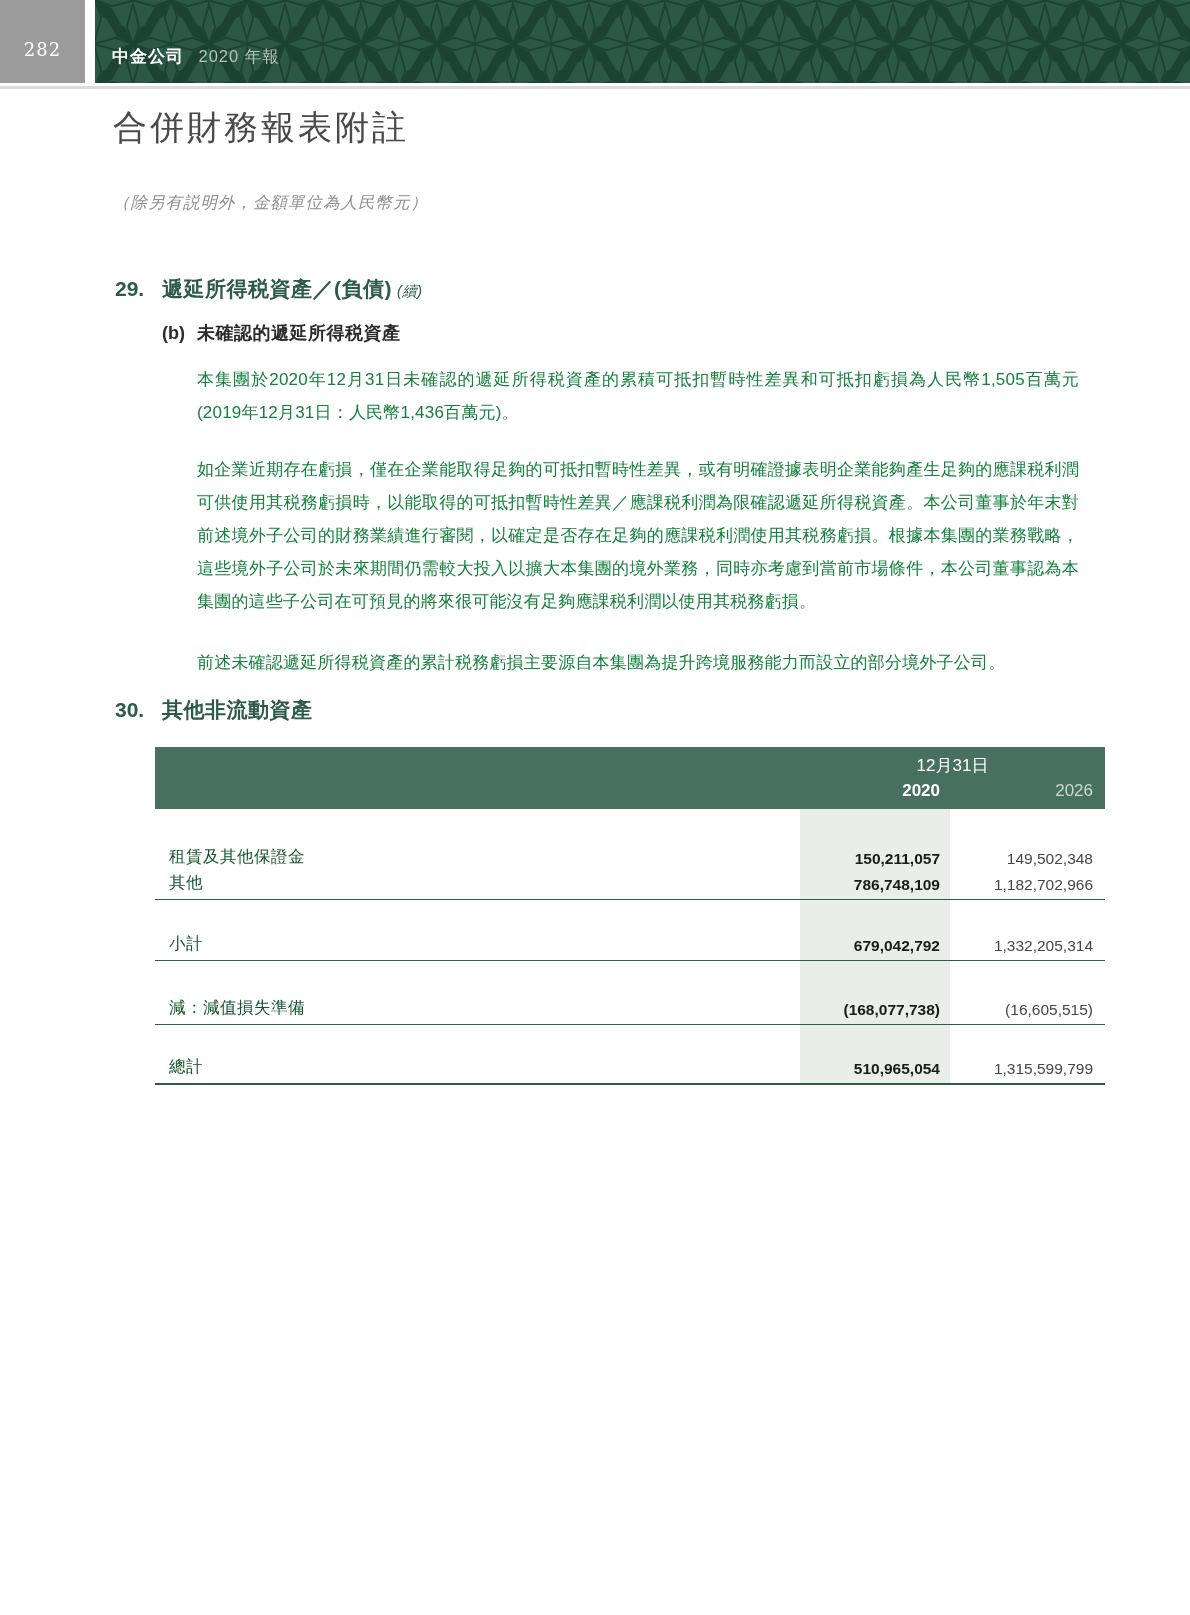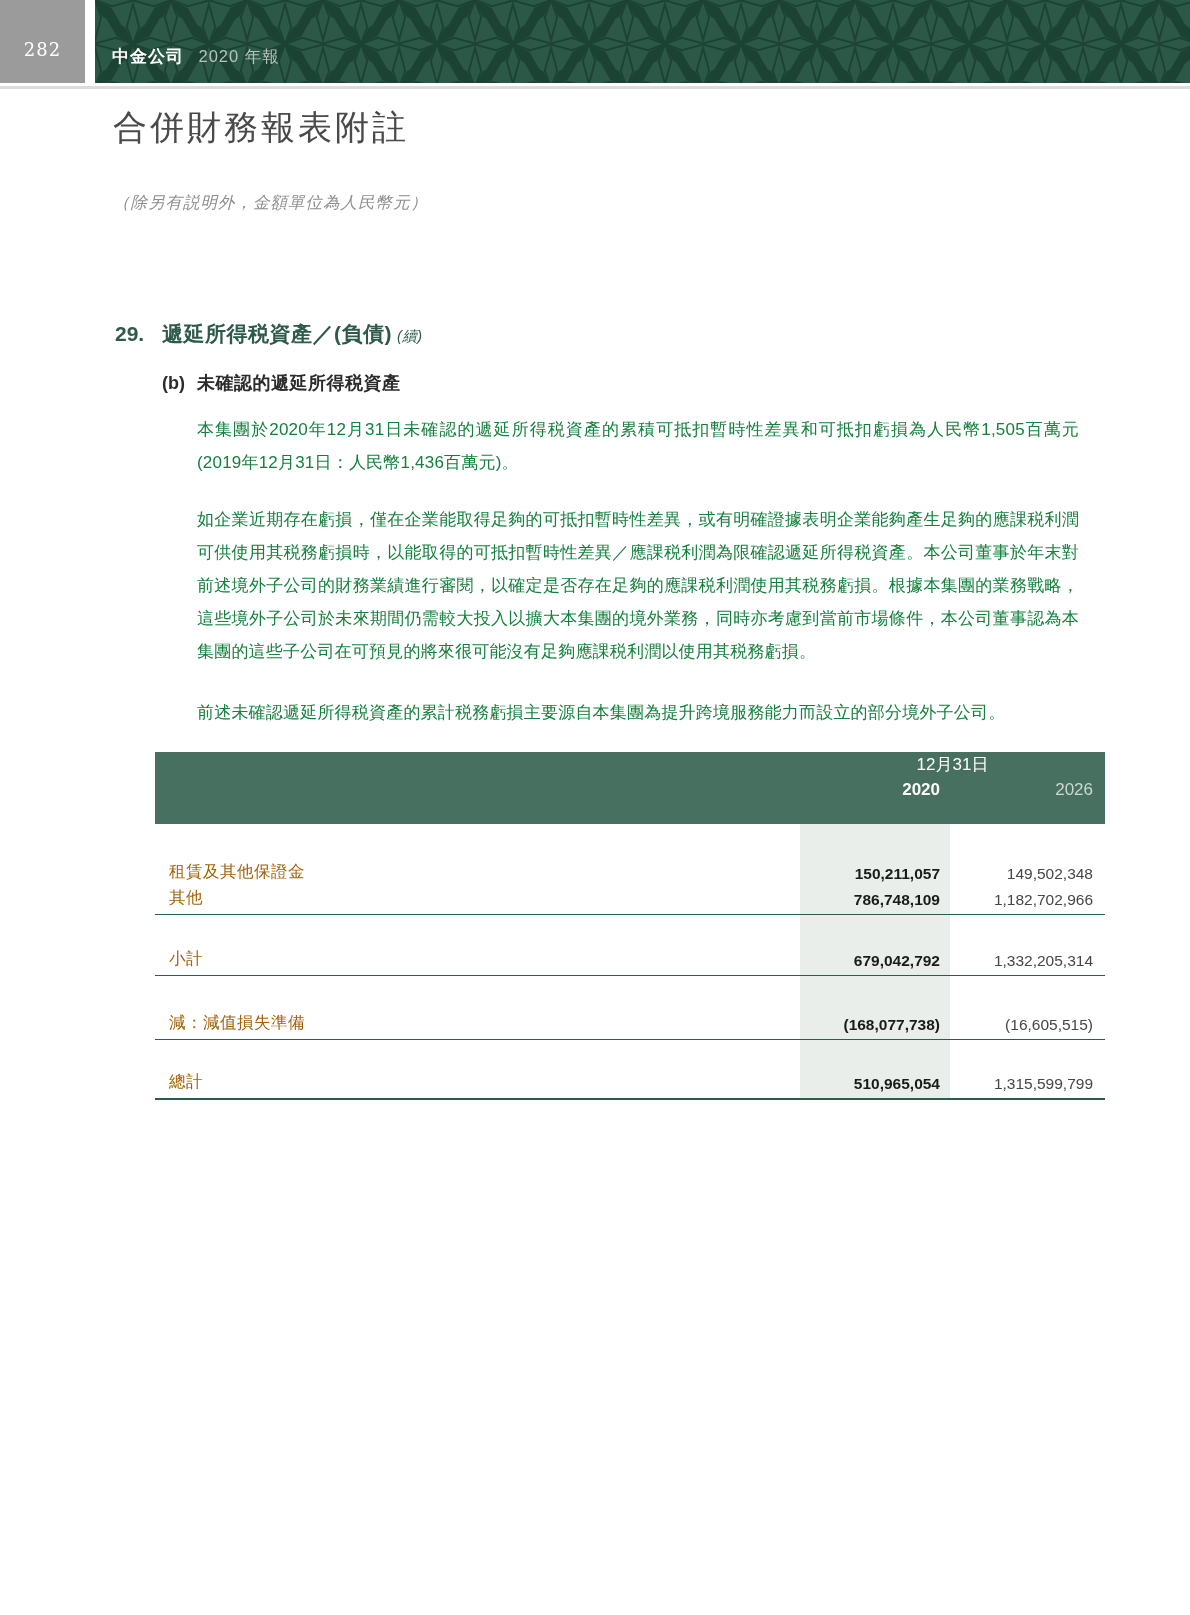--- a/index.html
+++ b/index.html
@@ -39,60 +39,60 @@
 
   
   .sec-head { display:flex; align-items:baseline; }
   .sec-29 .sec-head { margin:61px 0 0 115px; }
   .sec-30 .sec-head { margin:16px 0 0 115px; }
   .sec-num {
     width:47px; flex:0 0 47px;
     font-size:21px; font-weight:bold; color:var(--heading-green,#2d5a49); line-height:29px;
   }
   .sec-title {
-    font-size:21px; font-weight:bold; color:var(--heading-green,#2d5a49); line-height:39px; letter-spacing:0.5px;margin-top:40px;
+    font-size:21px; font-weight:bold; color:var(--heading-green,#2d5a49); line-height:29px; letter-spacing:0.5px;
   }
   .sec-title .cont { font-size:14.5px; font-weight:normal; font-style:italic; margin-left:5px; }
   .sub-head { display:flex; align-items:baseline; margin:14px 0 0 162px; }
   .sub-num { width:35px; flex:0 0 35px; font-size:18px; font-weight:bold; color:#2b2b2b; line-height:26px; }
   .sub-title { font-size:18px; font-weight:bold; color:#2b2b2b; line-height:26px; letter-spacing:0.5px; }
 
   .body-p {
     margin-left:197px; width:882px;
     font-size:17px; line-height:33px; color:#15803d;
     text-align:justify; letter-spacing:0.2px;
   }
   .p1 { margin-top:17px; }
   .p2 { margin-top:28px; }
   .p3 { margin-top:24px; }
 
   
   .fin-table { margin:23px 0 0 155px; width:950px; }
   .t-band {
-    height:72px; background:var(--band-green,#477060);
-    display:flex; flex-direction:column; justify-content:flex-start; padding-bottom:6px;
+    height:62px; background:var(--band-green,#477060);
+    display:flex; flex-direction:column; justify-content:flex-end; padding-bottom:6px;
   }
   .t-band-top { display:flex; }
   .t-band-top .period {
     margin-left:645px; width:305px; text-align:center;
     color:#ffffff; font-size:17px; line-height:25px;
   }
   .t-band-cols { display:flex; }
   .t-band-cols .fill { flex:1; }
   .t-band-cols .y20 {
     width:150px; flex:0 0 150px; text-align:right; padding-right:10px;
     color:#ffffff; font-weight:bold; font-size:17px; line-height:25px;
   }
   .t-band-cols .y19 {
     width:155px; flex:0 0 155px; text-align:right; padding-right:12px;
     color:#cbd9d1; font-size:17px; line-height:25px;
   }
   .t-row { display:flex; }
   .t-row .c { display:flex; align-items:flex-end; padding-bottom:5px; }
-  .t-row .lbl { flex:1; padding-left:14px; font-size:16.5px; color:#a16207; letter-spacing:0.5px; }
+  .t-row .lbl { flex:1; padding-left:14px; font-size:16.5px; color:#14532d; letter-spacing:0.5px; }
   .t-row .v20 {
     width:150px; flex:0 0 150px; justify-content:flex-end; padding-right:10px;
     font-size:15.5px; font-weight:bold; color:#1a1a1a;
     background:var(--shade,#e9eeea);
   }
   .t-row .v19 {
     width:155px; flex:0 0 155px; justify-content:flex-end; padding-right:12px;
     font-size:15.5px; color:#464646;
   }
   .t-row.ruled .c { border-bottom:1.5px solid var(--rule,#2e5c4b); }
@@ -158,20 +158,24 @@
       <div class="sub-head">
         <span class="sub-num">(b)</span>
         <h3 class="sub-title">未確認的遞延所得税資產</h3>
       </div>
       <p class="body-p p1">本集團於2020年12月31日未確認的遞延所得税資產的累積可抵扣暫時性差異和可抵扣虧損為人民幣1,505百萬元(2019年12月31日：人民幣1,436百萬元)。</p>
       <p class="body-p p3">如企業近期存在虧損，僅在企業能取得足夠的可抵扣暫時性差異，或有明確證據表明企業能夠產生足夠的應課税利潤可供使用其税務虧損時，以能取得的可抵扣暫時性差異／應課税利潤為限確認遞延所得税資產。本公司董事於年末對前述境外子公司的財務業績進行審閱，以確定是否存在足夠的應課税利潤使用其税務虧損。根據本集團的業務戰略，這些境外子公司於未來期間仍需較大投入以擴大本集團的境外業務，同時亦考慮到當前市場條件，本公司董事認為本集團的這些子公司在可預見的將來很可能沒有足夠應課税利潤以使用其税務虧損。</p>
       <p class="body-p p2">前述未確認遞延所得税資產的累計税務虧損主要源自本集團為提升跨境服務能力而設立的部分境外子公司。</p>
     </section>
 
     <section class="sec-30">
+      <div class="sec-head">
+        <span class="sec-num">30.</span>
+        <h2 class="sec-title">其他非流動資產</h2>
+      </div>
 
       <div class="fin-table">
         <div class="t-band">
           <div class="t-band-top">
             <span class="period">12月31日</span>
           </div>
           <div class="t-band-cols">
             <span class="fill"></span>
             <span class="y20">2020</span>
             <span class="y19">2026</span>

